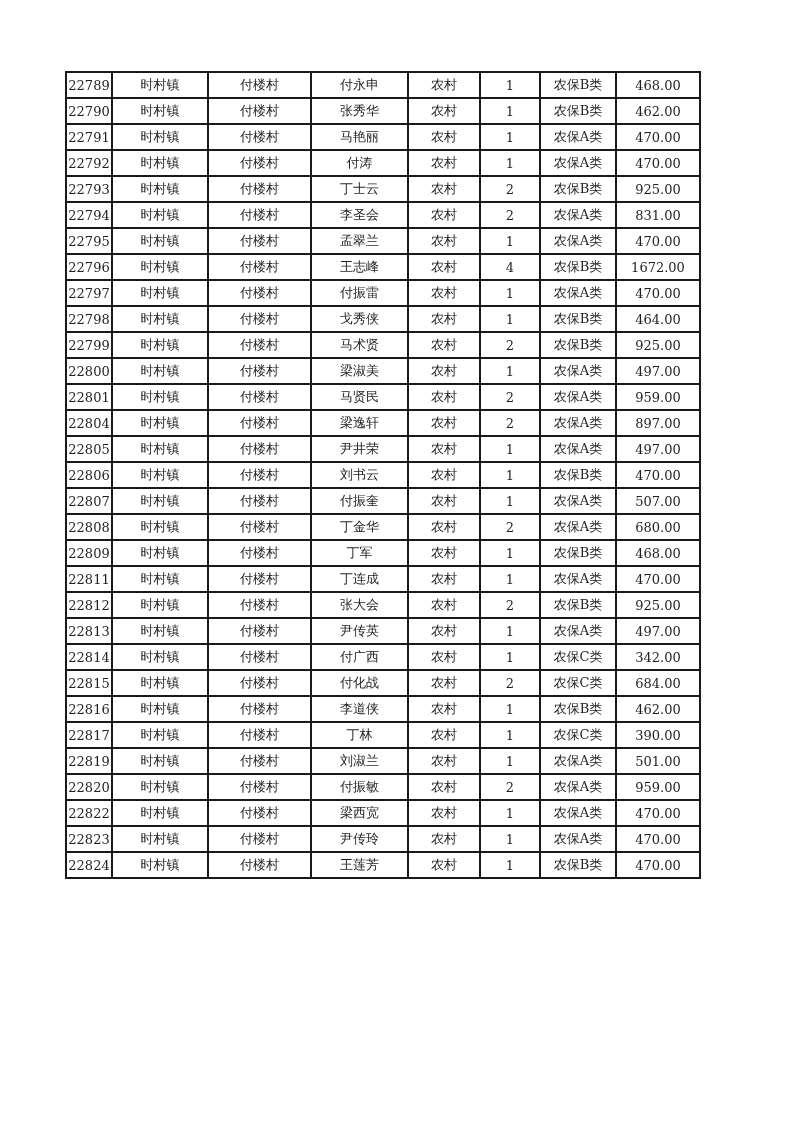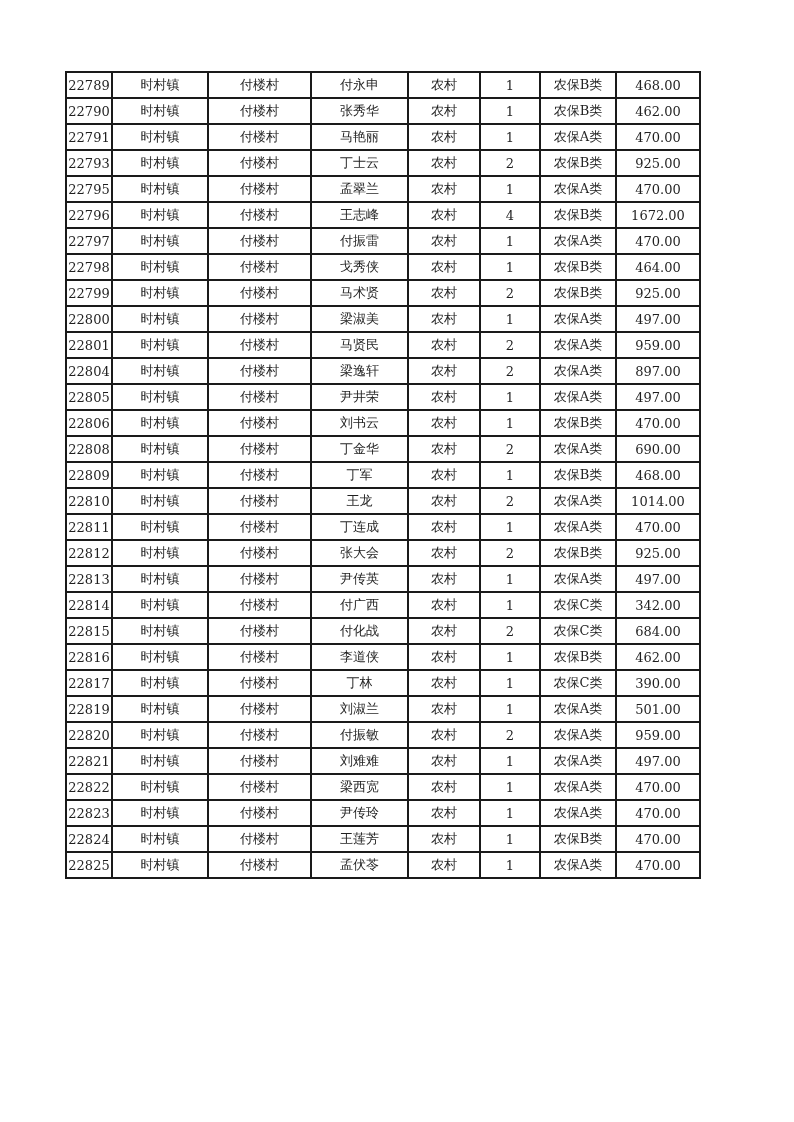--- a/index.html
+++ b/index.html
@@ -73,30 +73,50 @@
         <td>22791</td>
         <td>时村镇</td>
         <td>付楼村</td>
         <td>马艳丽</td>
         <td>农村</td>
         <td>1</td>
         <td>农保A类</td>
         <td>470.00</td>
       </tr>
       <tr>
+        <td>22792</td>
+        <td>时村镇</td>
+        <td>付楼村</td>
+        <td>付涛</td>
+        <td>农村</td>
+        <td>1</td>
+        <td>农保A类</td>
+        <td>470.00</td>
+      </tr>
+      <tr>
         <td>22793</td>
         <td>时村镇</td>
         <td>付楼村</td>
         <td>丁士云</td>
         <td>农村</td>
         <td>2</td>
         <td>农保B类</td>
         <td>925.00</td>
       </tr>
       <tr>
+        <td>22794</td>
+        <td>时村镇</td>
+        <td>付楼村</td>
+        <td>李圣会</td>
+        <td>农村</td>
+        <td>2</td>
+        <td>农保A类</td>
+        <td>831.00</td>
+      </tr>
+      <tr>
         <td>22795</td>
         <td>时村镇</td>
         <td>付楼村</td>
         <td>孟翠兰</td>
         <td>农村</td>
         <td>1</td>
         <td>农保A类</td>
         <td>470.00</td>
       </tr>
       <tr>
@@ -183,48 +203,48 @@
         <td>22806</td>
         <td>时村镇</td>
         <td>付楼村</td>
         <td>刘书云</td>
         <td>农村</td>
         <td>1</td>
         <td>农保B类</td>
         <td>470.00</td>
       </tr>
       <tr>
+        <td>22807</td>
+        <td>时村镇</td>
+        <td>付楼村</td>
+        <td>付振奎</td>
+        <td>农村</td>
+        <td>1</td>
+        <td>农保A类</td>
+        <td>507.00</td>
+      </tr>
+      <tr>
         <td>22808</td>
         <td>时村镇</td>
         <td>付楼村</td>
         <td>丁金华</td>
         <td>农村</td>
         <td>2</td>
         <td>农保A类</td>
-        <td>690.00</td>
+        <td>680.00</td>
       </tr>
       <tr>
         <td>22809</td>
         <td>时村镇</td>
         <td>付楼村</td>
         <td>丁军</td>
         <td>农村</td>
         <td>1</td>
         <td>农保B类</td>
         <td>468.00</td>
-      </tr>
-      <tr>
-        <td>22810</td>
-        <td>时村镇</td>
-        <td>付楼村</td>
-        <td>王龙</td>
-        <td>农村</td>
-        <td>2</td>
-        <td>农保A类</td>
-        <td>1014.00</td>
       </tr>
       <tr>
         <td>22811</td>
         <td>时村镇</td>
         <td>付楼村</td>
         <td>丁连成</td>
         <td>农村</td>
         <td>1</td>
         <td>农保A类</td>
         <td>470.00</td>
@@ -303,30 +323,20 @@
         <td>22820</td>
         <td>时村镇</td>
         <td>付楼村</td>
         <td>付振敏</td>
         <td>农村</td>
         <td>2</td>
         <td>农保A类</td>
         <td>959.00</td>
       </tr>
       <tr>
-        <td>22821</td>
-        <td>时村镇</td>
-        <td>付楼村</td>
-        <td>刘难难</td>
-        <td>农村</td>
-        <td>1</td>
-        <td>农保A类</td>
-        <td>497.00</td>
-      </tr>
-      <tr>
         <td>22822</td>
         <td>时村镇</td>
         <td>付楼村</td>
         <td>梁西宽</td>
         <td>农村</td>
         <td>1</td>
         <td>农保A类</td>
         <td>470.00</td>
       </tr>
       <tr>
@@ -340,26 +350,16 @@
         <td>470.00</td>
       </tr>
       <tr>
         <td>22824</td>
         <td>时村镇</td>
         <td>付楼村</td>
         <td>王莲芳</td>
         <td>农村</td>
         <td>1</td>
         <td>农保B类</td>
-        <td>470.00</td>
-      </tr>
-      <tr>
-        <td>22825</td>
-        <td>时村镇</td>
-        <td>付楼村</td>
-        <td>孟伏苓</td>
-        <td>农村</td>
-        <td>1</td>
-        <td>农保A类</td>
         <td>470.00</td>
       </tr>
     </tbody>
 </table>
 
 </body></html>

